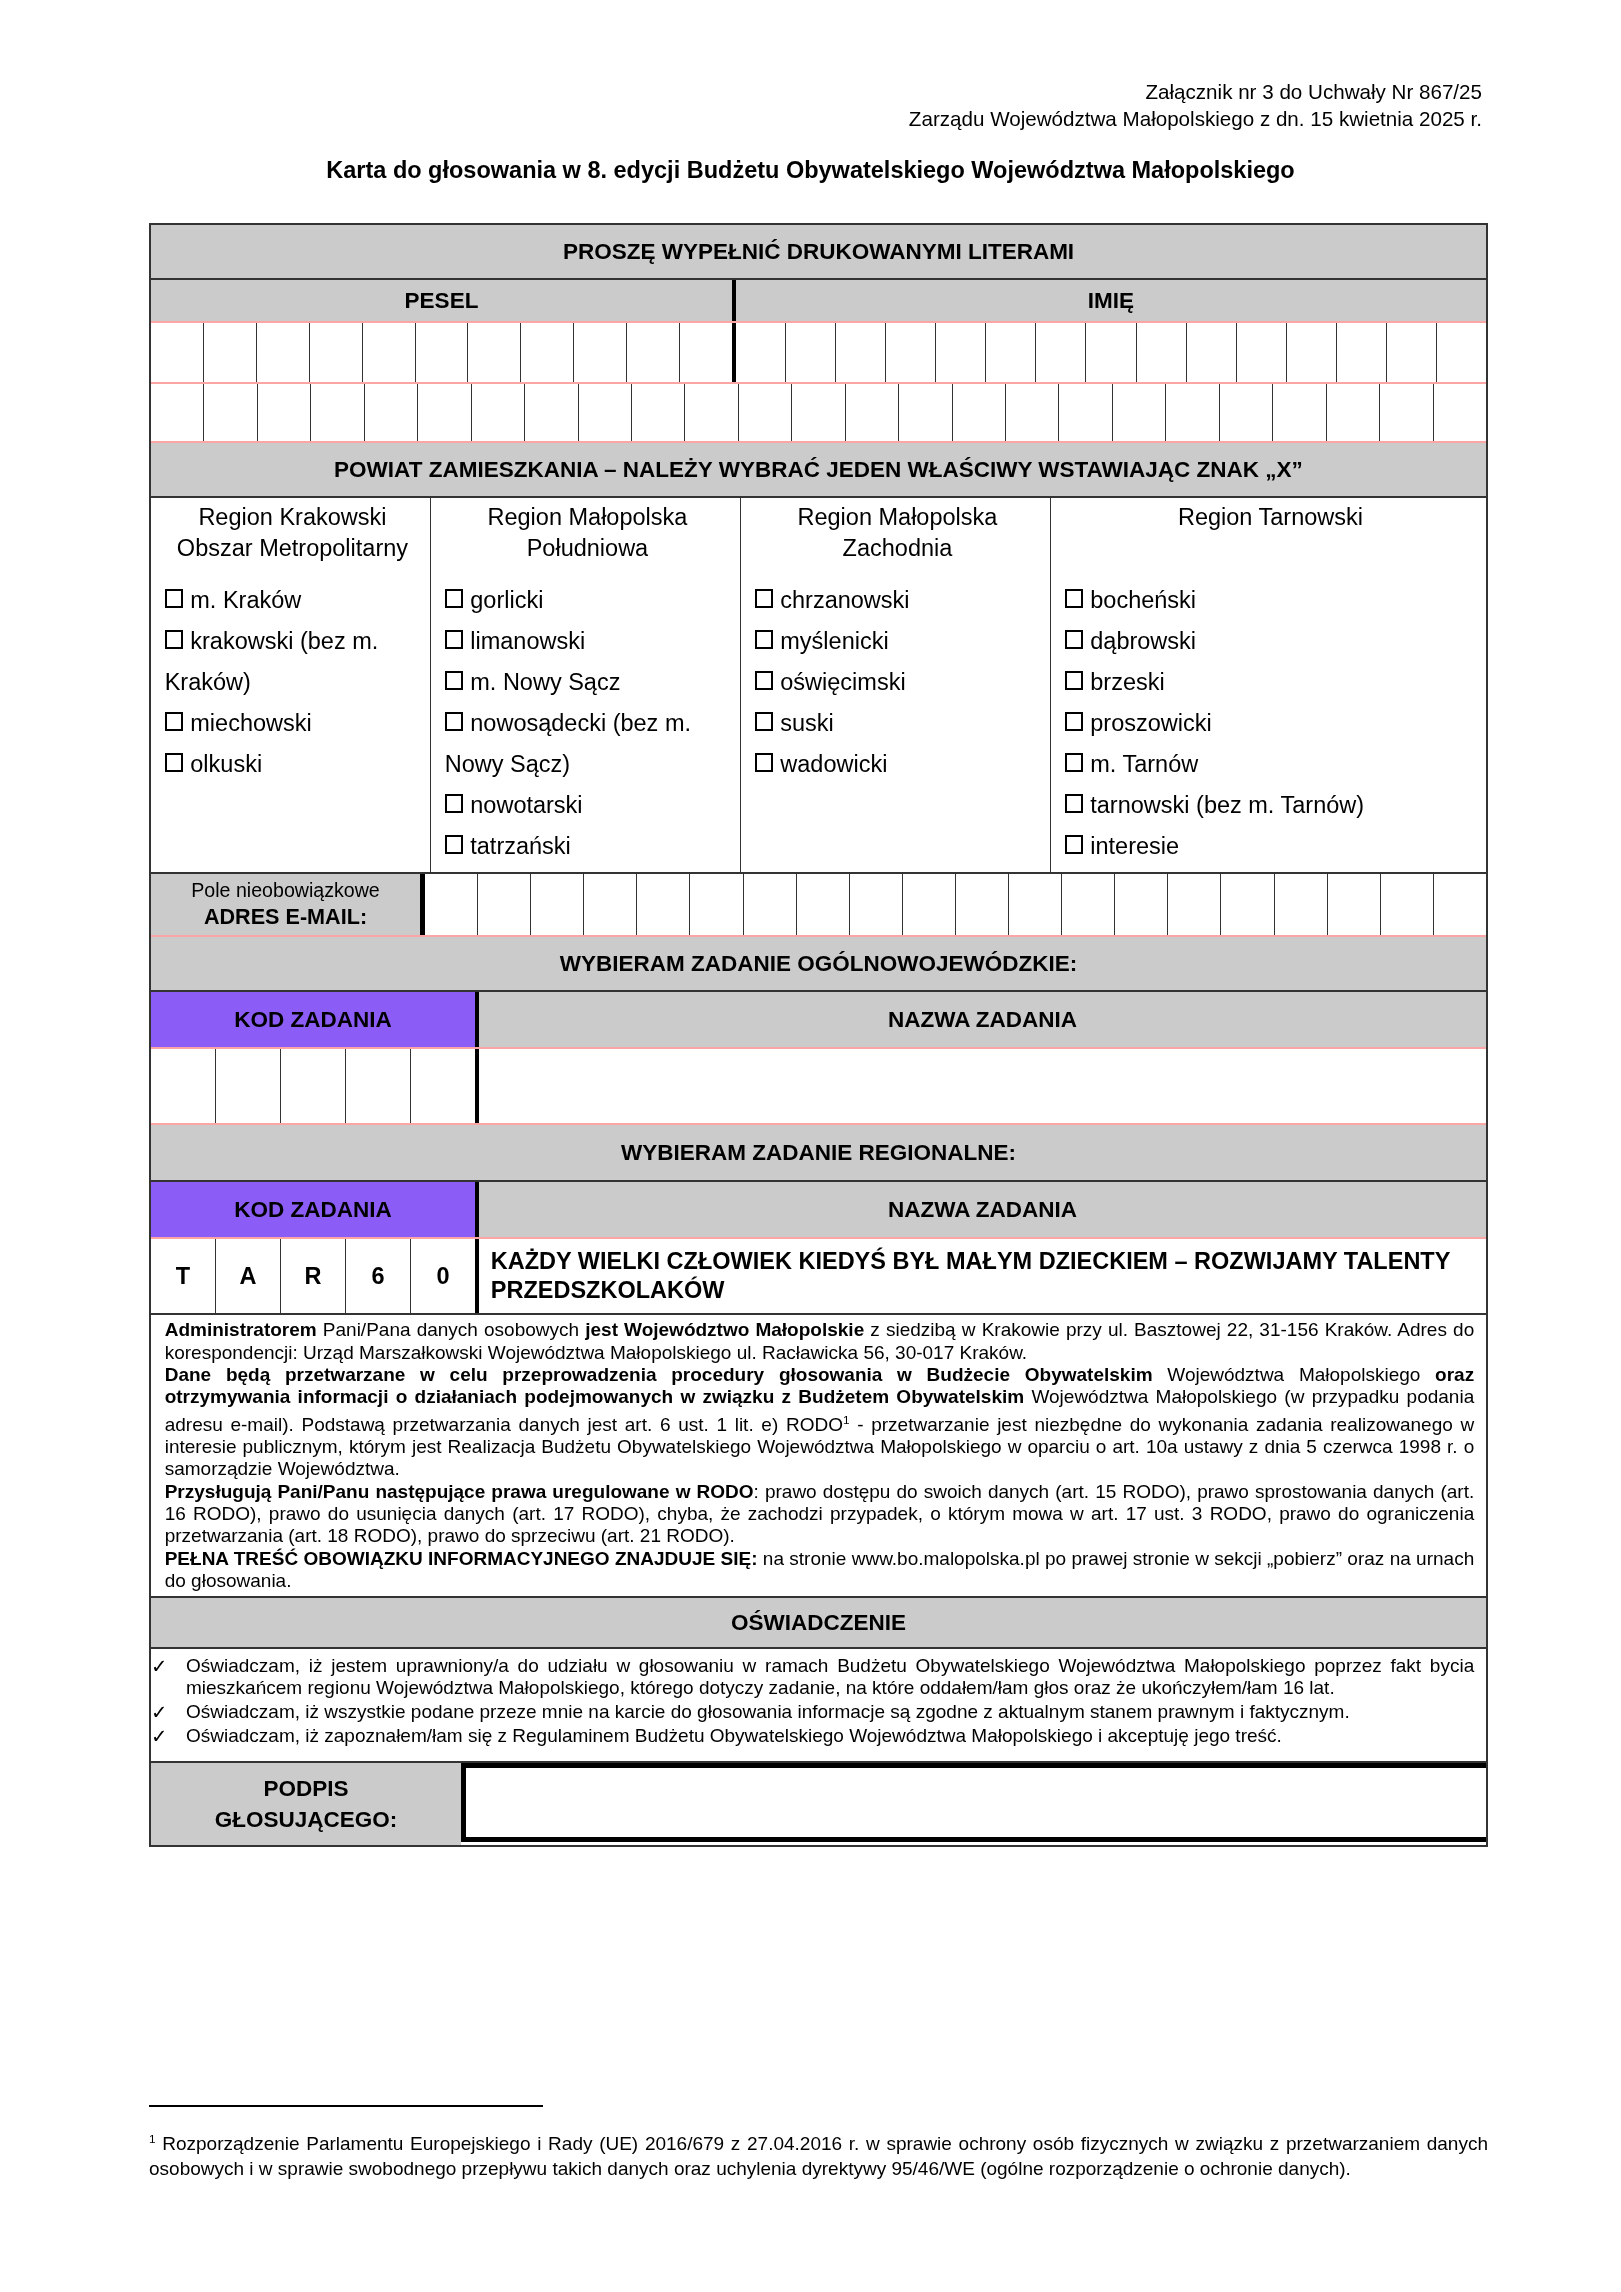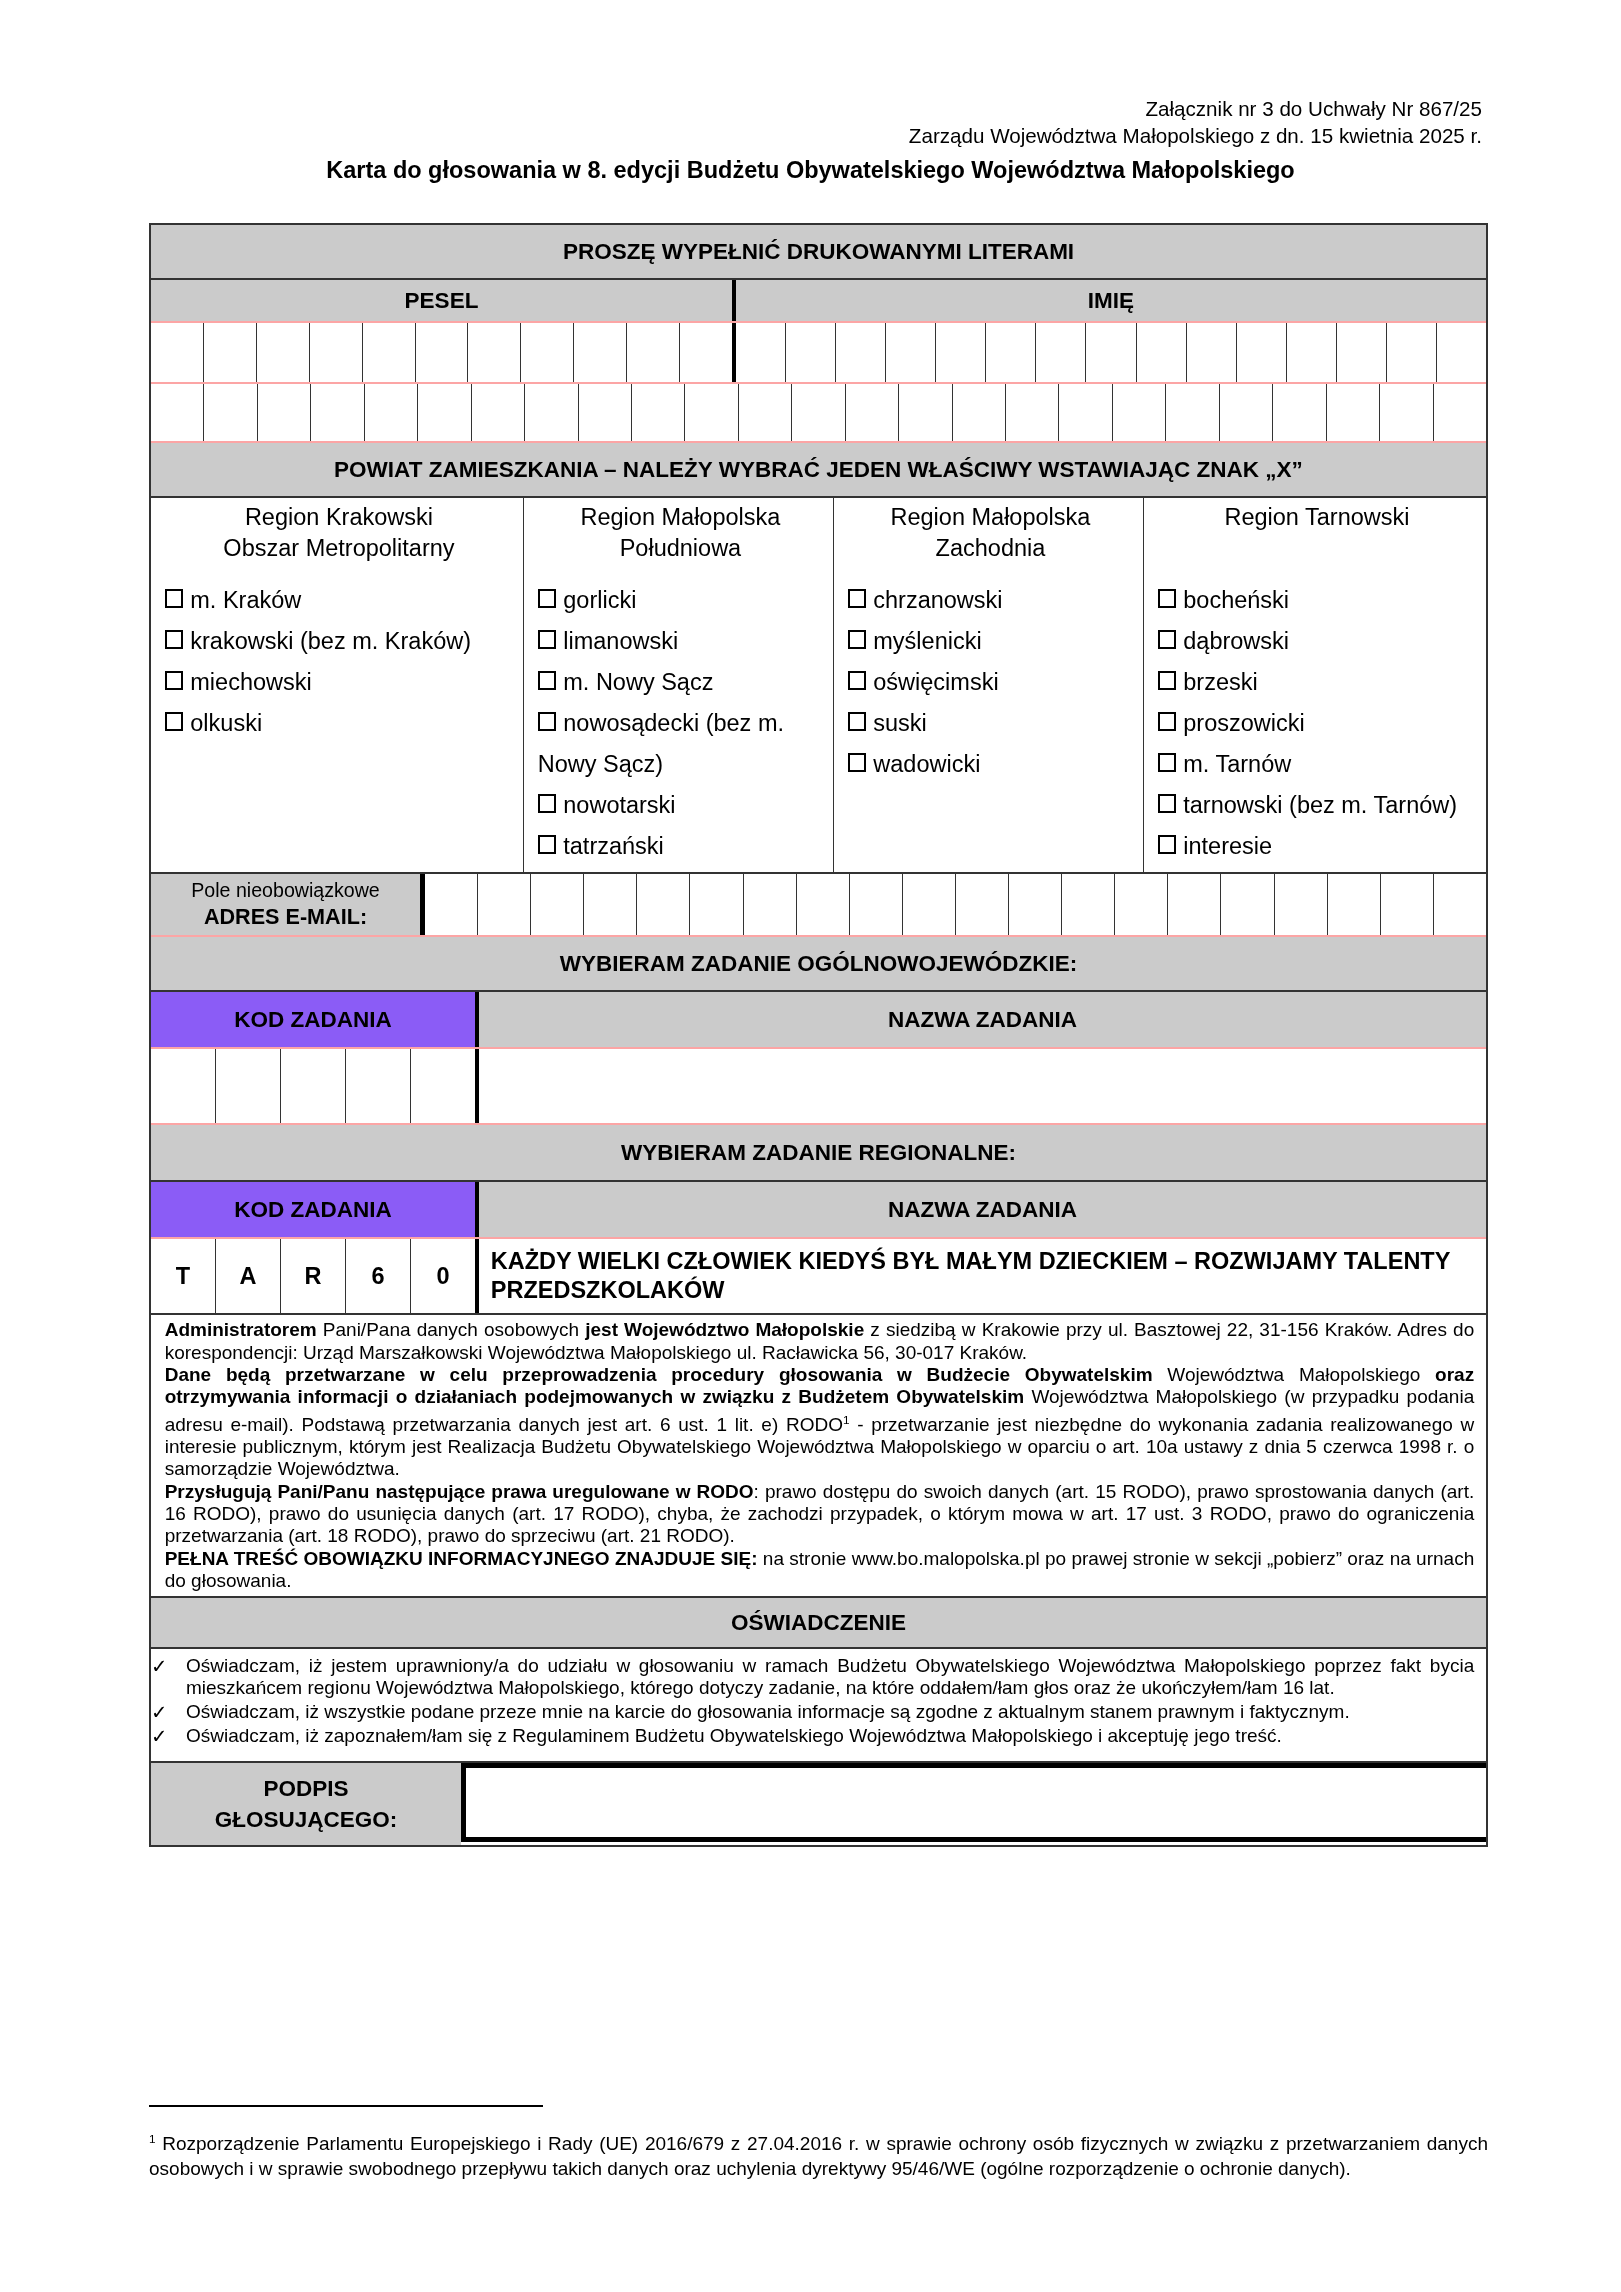--- a/index.html
+++ b/index.html
@@ -1,17 +1,17 @@
 <!DOCTYPE html>
 <html><head>
 <meta charset="utf-8">
 <style>
   html,body{margin:0;padding:0;background:#fff;}
   body{width:1621px;height:2293px;position:relative;font-family:"Liberation Sans",sans-serif;color:#000;}
-  .hdr-right{position:absolute;right:139px;top:78px;text-align:right;font-size:20.6px;line-height:27.4px;margin-top:17px;}
+  .hdr-right{position:absolute;right:139px;top:78px;text-align:right;font-size:20.6px;line-height:27.4px;}
   .title{position:absolute;left:0;width:1621px;top:157px;text-align:center;font-weight:bold;font-size:23.5px;}
   .form{position:absolute;left:149px;top:223px;width:1339px;border:2px solid #333;box-sizing:border-box;}
   .band{background:#cbcbcb;text-align:center;font-weight:bold;font-size:22.5px;border-bottom:2px solid #333;display:flex;align-items:center;justify-content:center;}
   .row{display:flex;border-bottom:2px solid #fca5a5;}
   .cells{display:flex;flex:1;}
   .cell{flex:1;border-right:1.5px solid #333;}
   .cell:last-child{border-right:none;}
   .thick-right{border-right:4.9px solid #000 !important;}
   .region-row{display:flex;border-bottom:2.9px solid #333;}
   .region-col{border-right:1.5px solid #333;padding:3.9px 9.8px 5.9px 13.7px;box-sizing:border-box;font-size:23.5px;line-height:41px;}
@@ -114,21 +114,21 @@
         <div class="cell"></div>
         <div class="cell"></div>
         <div class="cell"></div>
         <div class="cell"></div>
       </div>
   </div>
 
   <div class="band" style="height:53px;">POWIAT ZAMIESZKANIA – NALEŻY WYBRAĆ JEDEN WŁAŚCIWY WSTAWIAJĄC ZNAK „X”</div>
 
   <div class="region-row" id="regions">
-      <div class="region-col" style="width: 373px;">
+      <div class="region-col" style="width: 280px;">
         <div class="region-head">
           <div>Region Krakowski</div>
           <div>Obszar Metropolitarny</div>
         </div>
         <div class="opt"><span class="cb"></span><span>m. Kraków</span></div>
         <div class="opt"><span class="cb"></span><span>krakowski (bez m. Kraków)</span></div>
         <div class="opt"><span class="cb"></span><span>miechowski</span></div>
         <div class="opt"><span class="cb"></span><span>olkuski</span></div>
       </div>
       <div class="region-col" style="width: 310px;">

